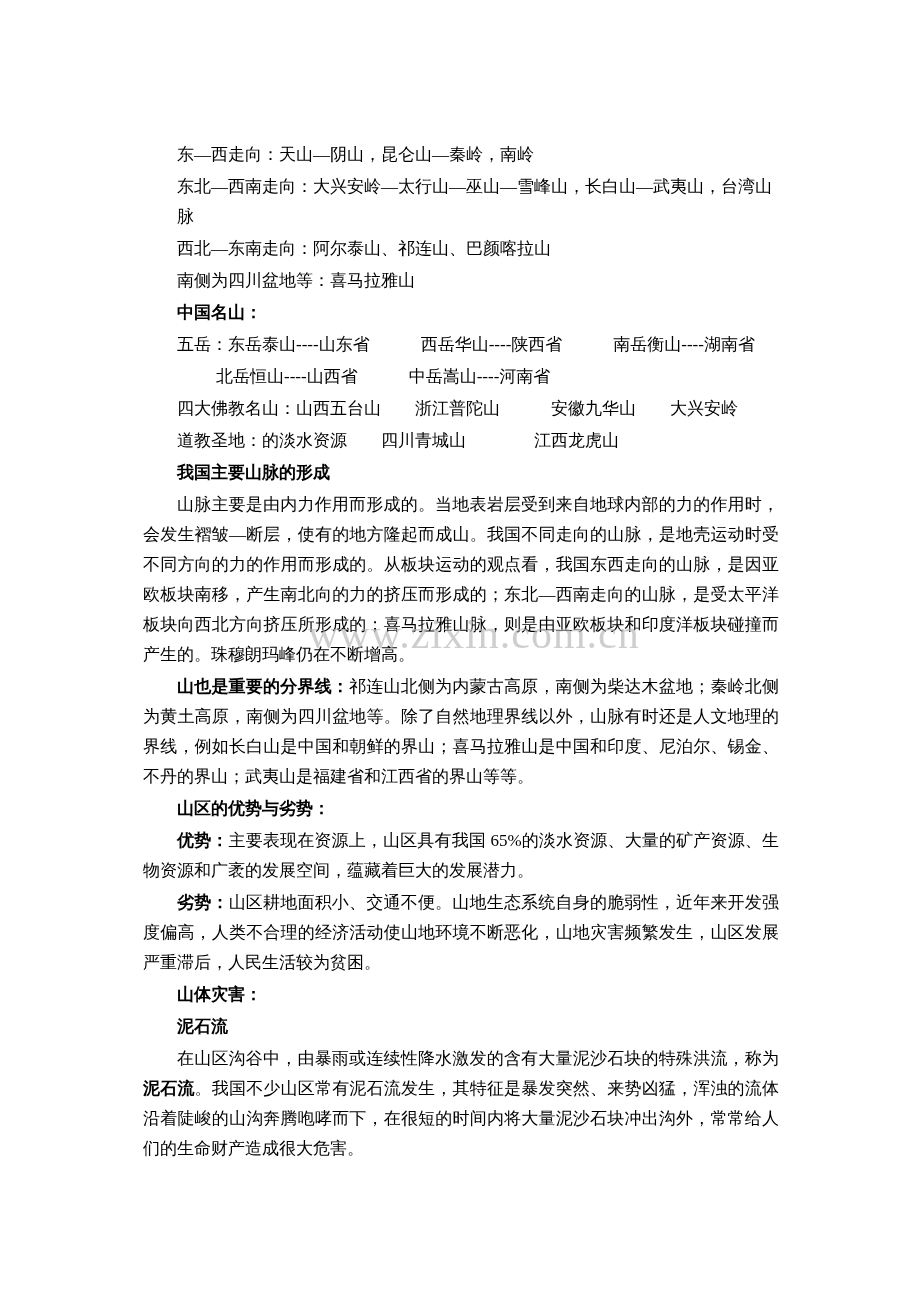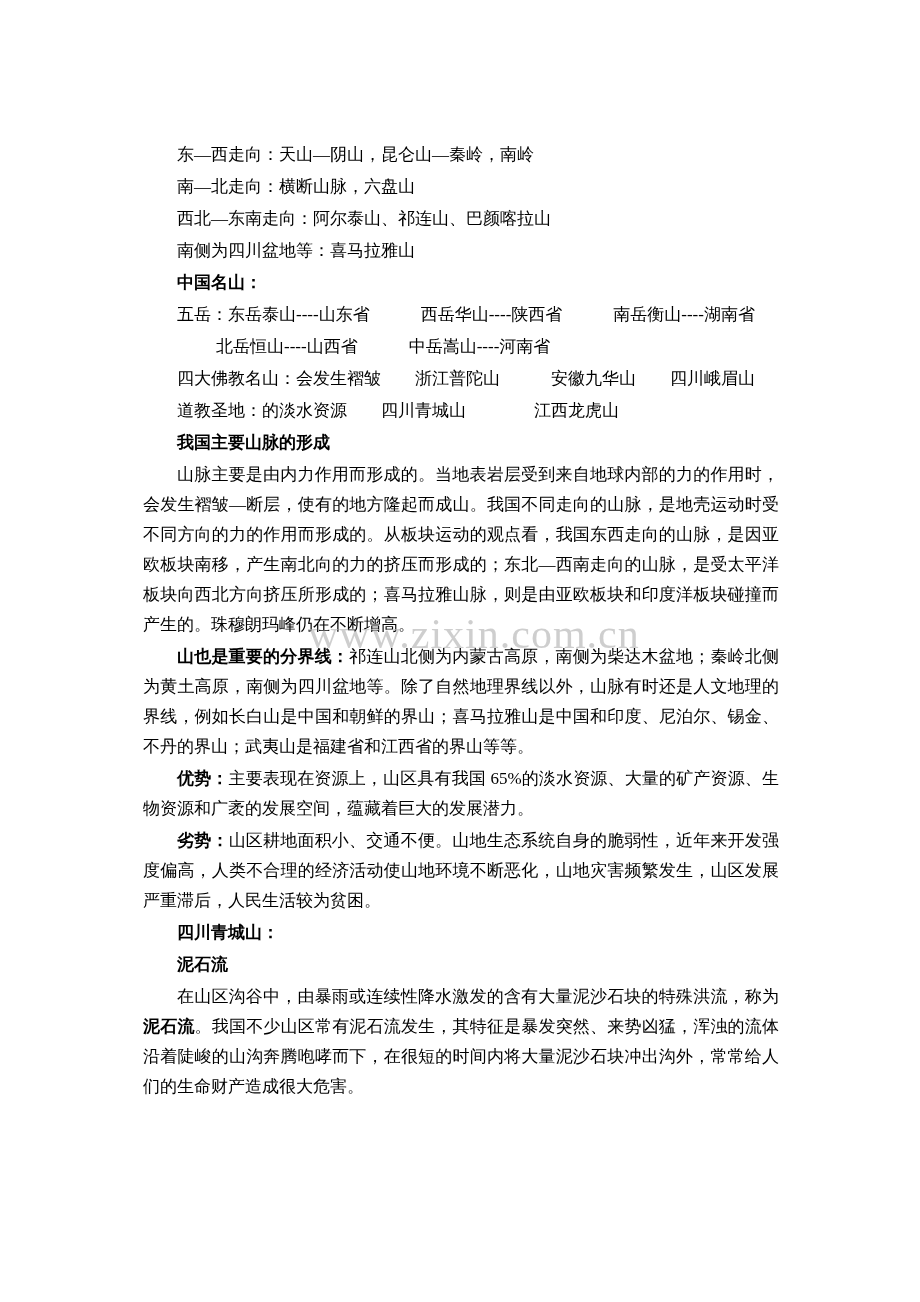--- a/index.html
+++ b/index.html
@@ -57,31 +57,32 @@
     pointer-events: none;
     white-space: nowrap;
   }
 </style>
 </head>
 <body>
 
 <div class="page">
   <div class="content">
       <p class="item"><span>东—西走向：天山—阴山，昆仑山—秦岭，南岭</span></p>
-      <p class="item"><span>南—北走向：横断山脉，六盘山</span></p>
+      <p class="item"><span>东北—西南走向：大兴安岭—太行山—巫山—雪峰山，长白山—武夷山，台湾山脉</span></p>
       <p class="item"><span>西北—东南走向：阿尔泰山、祁连山、巴颜喀拉山</span></p>
       <p class="item"><span>南侧为四川盆地等：喜马拉雅山</span></p>
       <p class="heading"><span class="bold">中国名山：</span></p>
       <p class="item"><span>五岳：东岳泰山----山东省　　　西岳华山----陕西省　　　南岳衡山----湖南省</span></p>
       <p class="item2"><span>北岳恒山----山西省　　　中岳嵩山----河南省</span></p>
-      <p class="item"><span>四大佛教名山：会发生褶皱　　浙江普陀山　　　安徽九华山　　四川峨眉山</span></p>
+      <p class="item"><span>四大佛教名山：山西五台山　　浙江普陀山　　　安徽九华山　　大兴安岭</span></p>
       <p class="item"><span>道教圣地：的淡水资源　　四川青城山　　　　江西龙虎山</span></p>
       <p class="heading"><span class="bold">我国主要山脉的形成</span></p>
       <p class="para"><span>山脉主要是由内力作用而形成的。当地表岩层受到来自地球内部的力的作用时，会发生褶皱—断层，使有的地方隆起而成山。我国不同走向的山脉，是地壳运动时受不同方向的力的作用而形成的。从板块运动的观点看，我国东西走向的山脉，是因亚欧板块南移，产生南北向的力的挤压而形成的；东北—西南走向的山脉，是受太平洋板块向西北方向挤压所形成的；喜马拉雅山脉，则是由亚欧板块和印度洋板块碰撞而产生的。珠穆朗玛峰仍在不断增高。</span></p>
       <p class="para"><span class="bold">山也是重要的分界线：</span><span>祁连山北侧为内蒙古高原，南侧为柴达木盆地；秦岭北侧为黄土高原，南侧为四川盆地等。除了自然地理界线以外，山脉有时还是人文地理的界线，例如长白山是中国和朝鲜的界山；喜马拉雅山是中国和印度、尼泊尔、锡金、不丹的界山；武夷山是福建省和江西省的界山等等。</span></p>
+      <p class="heading"><span class="bold">山区的优势与劣势：</span></p>
       <p class="para"><span class="bold">优势：</span><span>主要表现在资源上，山区具有我国 65%的淡水资源、大量的矿产资源、生物资源和广袤的发展空间，蕴藏着巨大的发展潜力。</span></p>
       <p class="para"><span class="bold">劣势：</span><span>山区耕地面积小、交通不便。山地生态系统自身的脆弱性，近年来开发强度偏高，人类不合理的经济活动使山地环境不断恶化，山地灾害频繁发生，山区发展严重滞后，人民生活较为贫困。</span></p>
-      <p class="heading"><span class="bold">四川青城山：</span></p>
+      <p class="heading"><span class="bold">山体灾害：</span></p>
       <p class="heading"><span class="bold">泥石流</span></p>
       <p class="para"><span>在山区沟谷中，由暴雨或连续性降水激发的含有大量泥沙石块的特殊洪流，称为</span><span class="bold">泥石流</span><span>。我国不少山区常有泥石流发生，其特征是暴发突然、来势凶猛，浑浊的流体沿着陡峻的山沟奔腾咆哮而下，在很短的时间内将大量泥沙石块冲出沟外，常常给人们的生命财产造成很大危害。</span></p>
     </div>
   <div class="watermark">www.zixin.com.cn</div>
 </div>
 
 </body></html>

